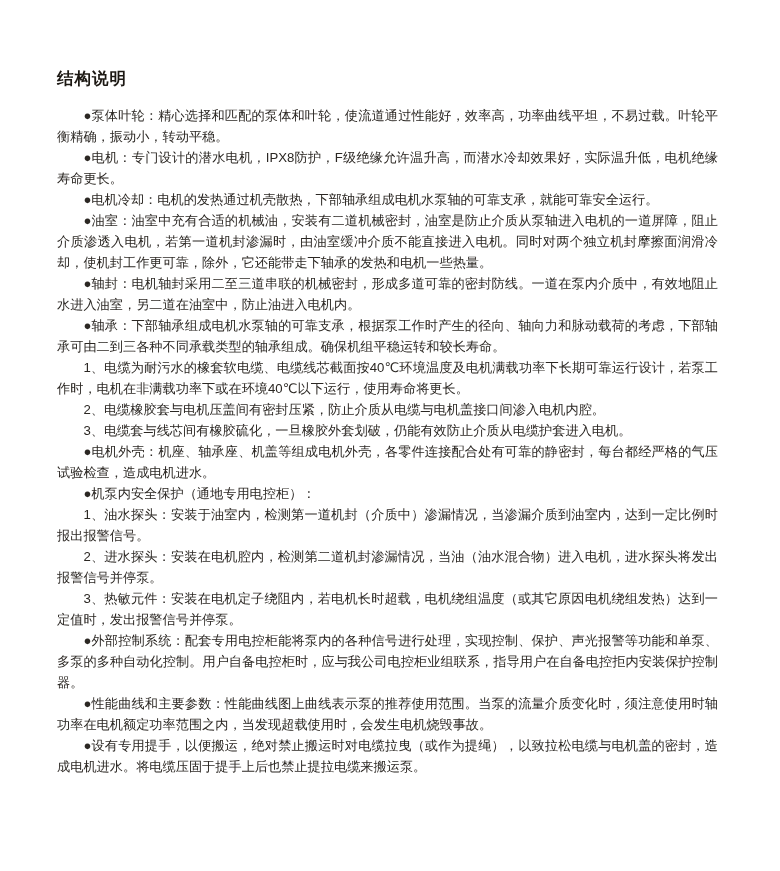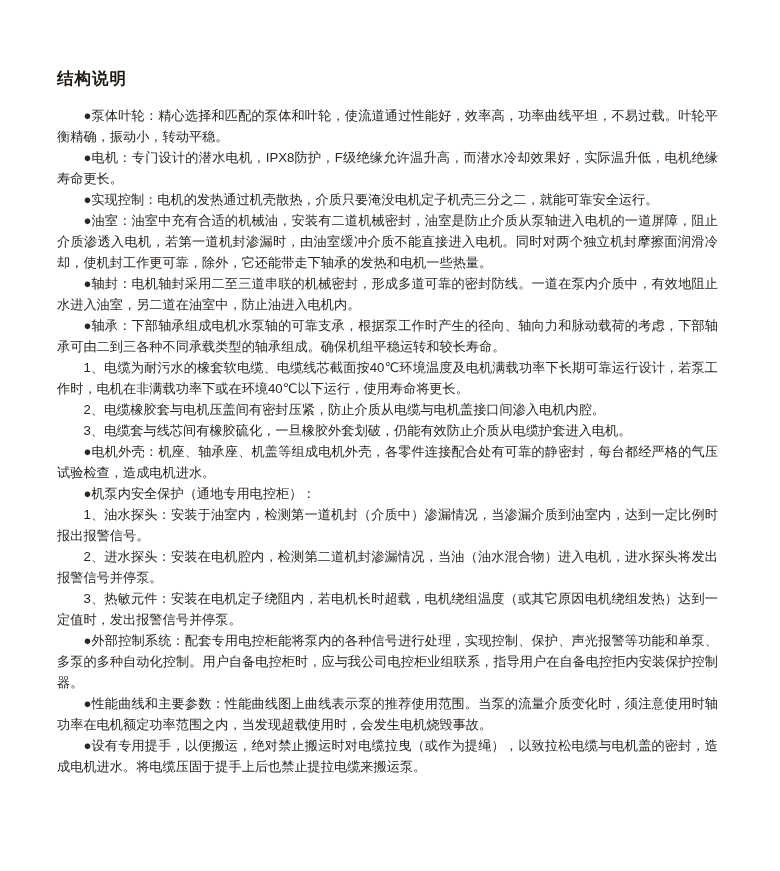--- a/index.html
+++ b/index.html
@@ -34,21 +34,21 @@
   }
 </style>
 </head>
 <body>
 
 <div class="page">
   <h1 class="doc-title">结构说明</h1>
   <div class="paragraphs" id="paragraph-list">
       <p>●泵体叶轮：精心选择和匹配的泵体和叶轮，使流道通过性能好，效率高，功率曲线平坦，不易过载。叶轮平衡精确，振动小，转动平稳。</p>
       <p>●电机：专门设计的潜水电机，IPX8防护，F级绝缘允许温升高，而潜水冷却效果好，实际温升低，电机绝缘寿命更长。</p>
-      <p>●实现控制：电机的发热通过机壳散热，介质只要淹没电机定子机壳三分之二，就能可靠安全运行。</p>
+      <p>●电机冷却：电机的发热通过机壳散热，下部轴承组成电机水泵轴的可靠支承，就能可靠安全运行。</p>
       <p>●油室：油室中充有合适的机械油，安装有二道机械密封，油室是防止介质从泵轴进入电机的一道屏障，阻止介质渗透入电机，若第一道机封渗漏时，由油室缓冲介质不能直接进入电机。同时对两个独立机封摩擦面润滑冷却，使机封工作更可靠，除外，它还能带走下轴承的发热和电机一些热量。</p>
       <p>●轴封：电机轴封采用二至三道串联的机械密封，形成多道可靠的密封防线。一道在泵内介质中，有效地阻止水进入油室，另二道在油室中，防止油进入电机内。</p>
       <p>●轴承：下部轴承组成电机水泵轴的可靠支承，根据泵工作时产生的径向、轴向力和脉动载荷的考虑，下部轴承可由二到三各种不同承载类型的轴承组成。确保机组平稳运转和较长寿命。</p>
       <p>1、电缆为耐污水的橡套软电缆、电缆线芯截面按40℃环境温度及电机满载功率下长期可靠运行设计，若泵工作时，电机在非满载功率下或在环境40℃以下运行，使用寿命将更长。</p>
       <p>2、电缆橡胶套与电机压盖间有密封压紧，防止介质从电缆与电机盖接口间渗入电机内腔。</p>
       <p>3、电缆套与线芯间有橡胶硫化，一旦橡胶外套划破，仍能有效防止介质从电缆护套进入电机。</p>
       <p>●电机外壳：机座、轴承座、机盖等组成电机外壳，各零件连接配合处有可靠的静密封，每台都经严格的气压试验检查，造成电机进水。</p>
       <p>●机泵内安全保护（通地专用电控柜）：</p>
       <p>1、油水探头：安装于油室内，检测第一道机封（介质中）渗漏情况，当渗漏介质到油室内，达到一定比例时报出报警信号。</p>
       <p>2、进水探头：安装在电机腔内，检测第二道机封渗漏情况，当油（油水混合物）进入电机，进水探头将发出报警信号并停泵。</p>

